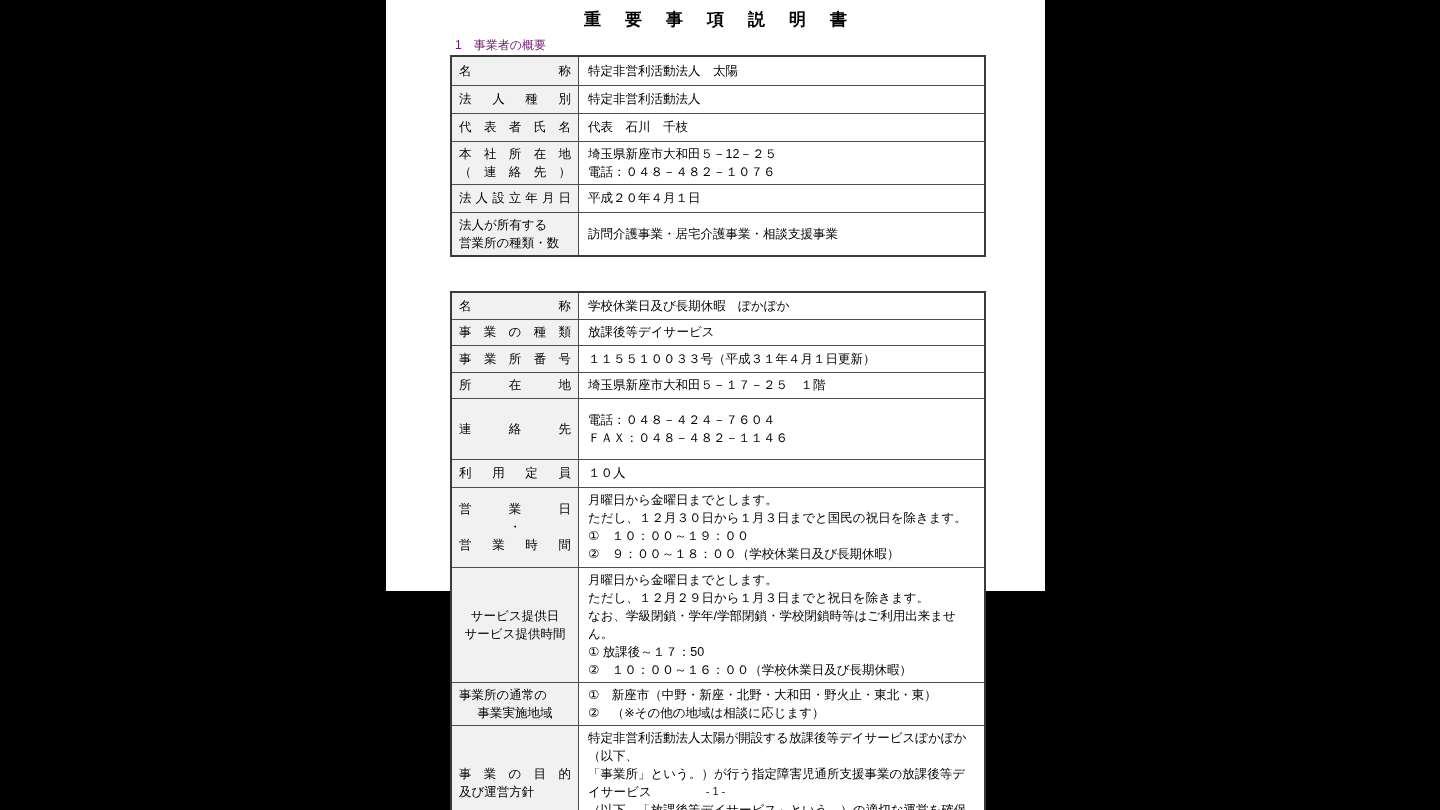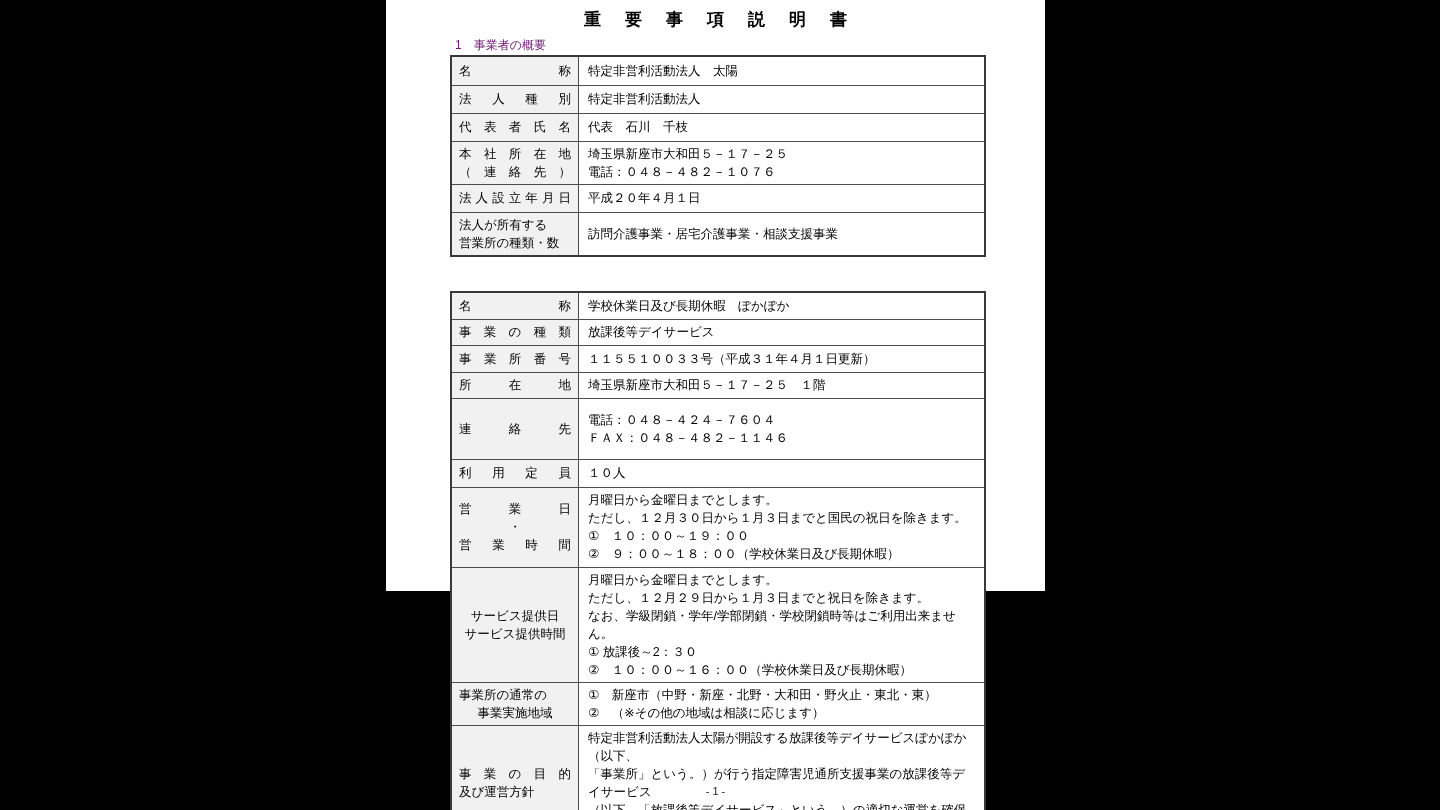--- a/index.html
+++ b/index.html
@@ -125,21 +125,21 @@
             </div>
             <div class="l-justify">
               <span>（</span>
               <span>連</span>
               <span>絡</span>
               <span>先</span>
               <span>）</span>
             </div>
           </th>
           <td class="val">
-            <div>埼玉県新座市大和田５－１７－２５</div>
+            <div>埼玉県新座市大和田５－12－２５</div>
             <div>電話：０４８－４８２－１０７６</div>
           </td>
         </tr>
         <tr>
           <th class="lbl">
             <div class="l-justify">
               <span>法</span>
               <span>人</span>
               <span>設</span>
               <span>立</span>
@@ -268,21 +268,21 @@
         </tr>
         <tr>
           <th class="lbl">
             <div class="l-center">サービス提供日</div>
             <div class="l-center">サービス提供時間</div>
           </th>
           <td class="val">
             <div>月曜日から金曜日までとします。</div>
             <div>ただし、１２月２９日から１月３日までと祝日を除きます。</div>
             <div>なお、学級閉鎖・学年/学部閉鎖・学校閉鎖時等はご利用出来ません。</div>
-            <div>① 放課後～2：３０</div>
+            <div>① 放課後～１７：50</div>
             <div>②　１０：００～１６：００（学校休業日及び長期休暇）</div>
           </td>
         </tr>
         <tr>
           <th class="lbl">
             <div class="l-left">事業所の通常の</div>
             <div class="l-center">事業実施地域</div>
           </th>
           <td class="val">
             <div>①　新座市（中野・新座・北野・大和田・野火止・東北・東）</div>

